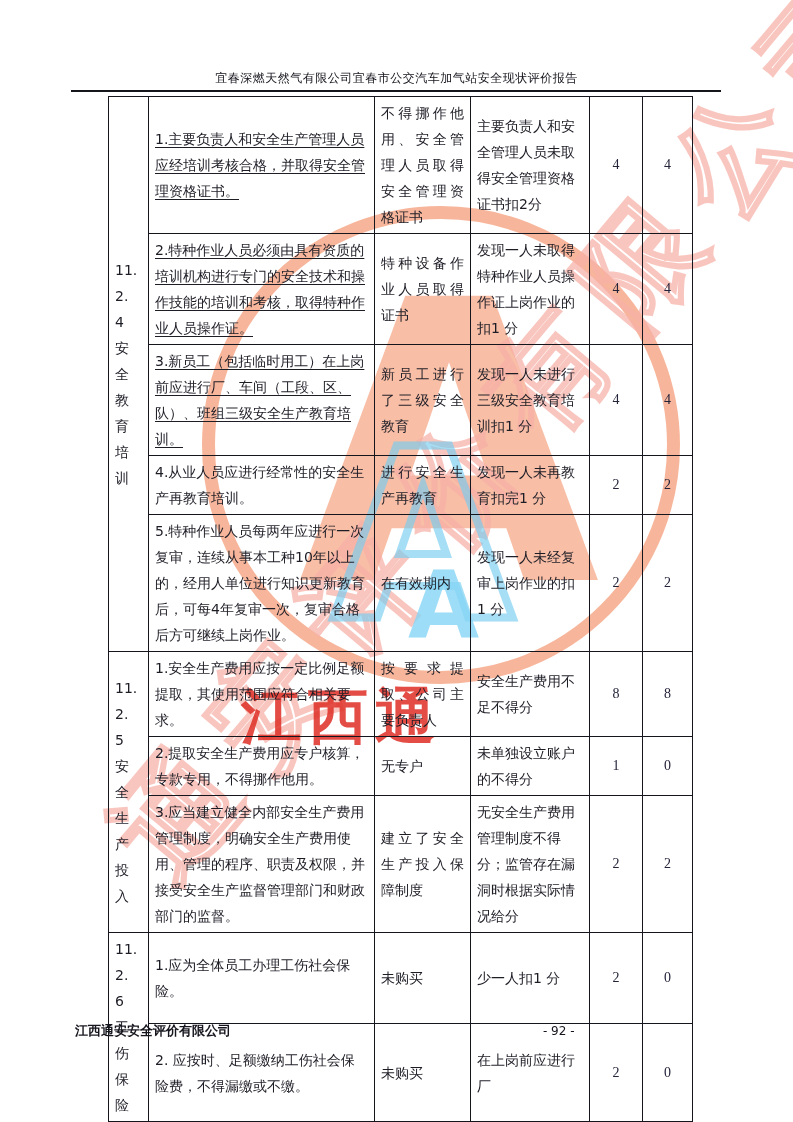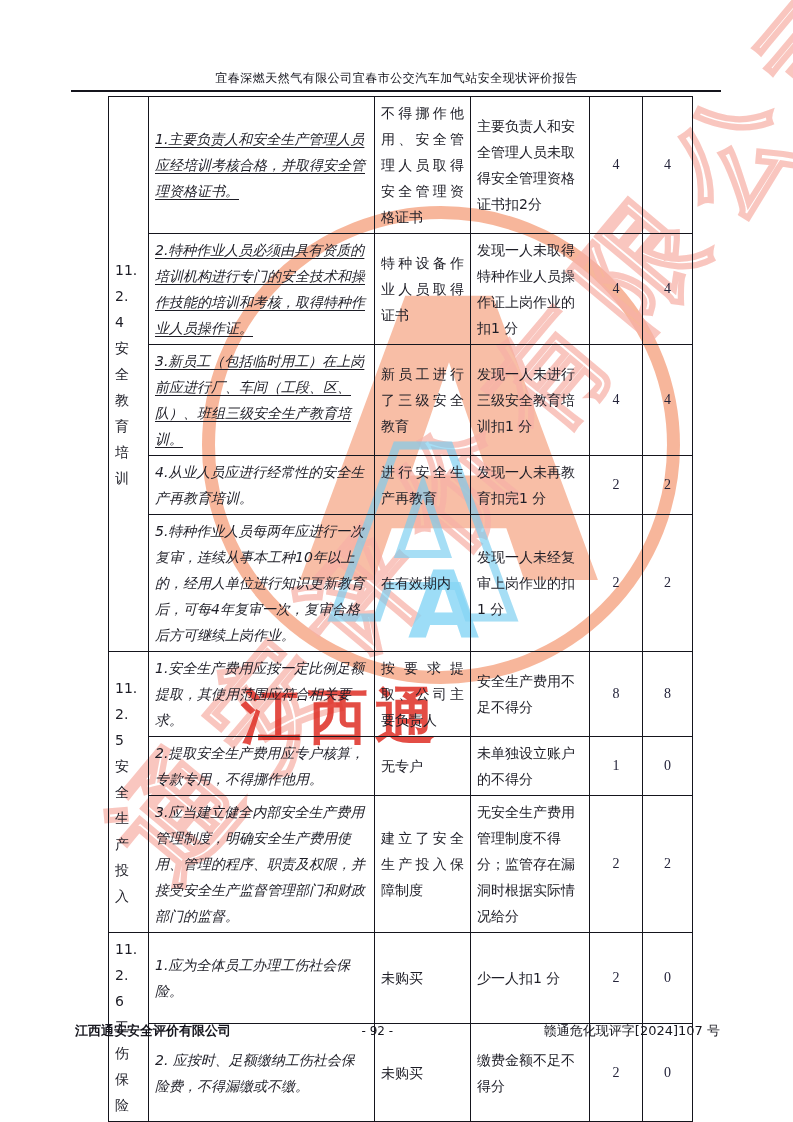--- a/index.html
+++ b/index.html
@@ -53,21 +53,21 @@
     background:transparent;
   }
   table.eval td{
     border:1px solid #15151d;vertical-align:middle;
     font-size:14px;line-height:26px;padding:3px 6px;
     word-break:break-all;background:transparent;
   }
   td.cat{
     text-align:left;padding:3px 2px;font-size:14px;line-height:24px;
   }
-  td.req{padding-left:7px;padding-right:4px;font-style:italic;}
+  td.req{padding-left:7px;padding-right:4px;}
   .u{text-decoration:underline;text-underline-offset:3px;}
   td.stat{padding-left:6px;padding-right:4px;text-align:justify;}
   td.ded{padding-left:6px;padding-right:3px;}
   td.num{
     text-align:center;font-size:15px;
     font-family:"Liberation Serif","DejaVu Serif",serif;color:#23233a;
   }
   
   .footer{
     position:absolute;top:1022px;left:75px;width:645px;z-index:2;
@@ -178,25 +178,24 @@
       </td>
       <td class="req">1.应为全体员工办理工伤社会保险。</td>
       <td class="stat">未购买</td>
       <td class="ded">少一人扣1 分</td>
       <td class="num">2</td>
       <td class="num">0</td>
     </tr>
     <tr style="height:63px">
       <td class="req">2. 应按时、足额缴纳工伤社会保险费，不得漏缴或不缴。</td>
       <td class="stat">未购买</td>
-      <td class="ded">缴费金额不足不得分</td>
+      <td class="ded">在上岗前应进行厂</td>
       <td class="num">2</td>
       <td class="num">0</td>
     </tr>
   </tbody>
 </table>
 </div>
 
 <div class="footer">
   <div class="f-left">江西通安安全评价有限公司</div>
   <div class="f-center">- 92 -</div>
-  <div class="f-right">赣通危化现评字[2024]107 号</div>
 </div>
 
 </body></html>

